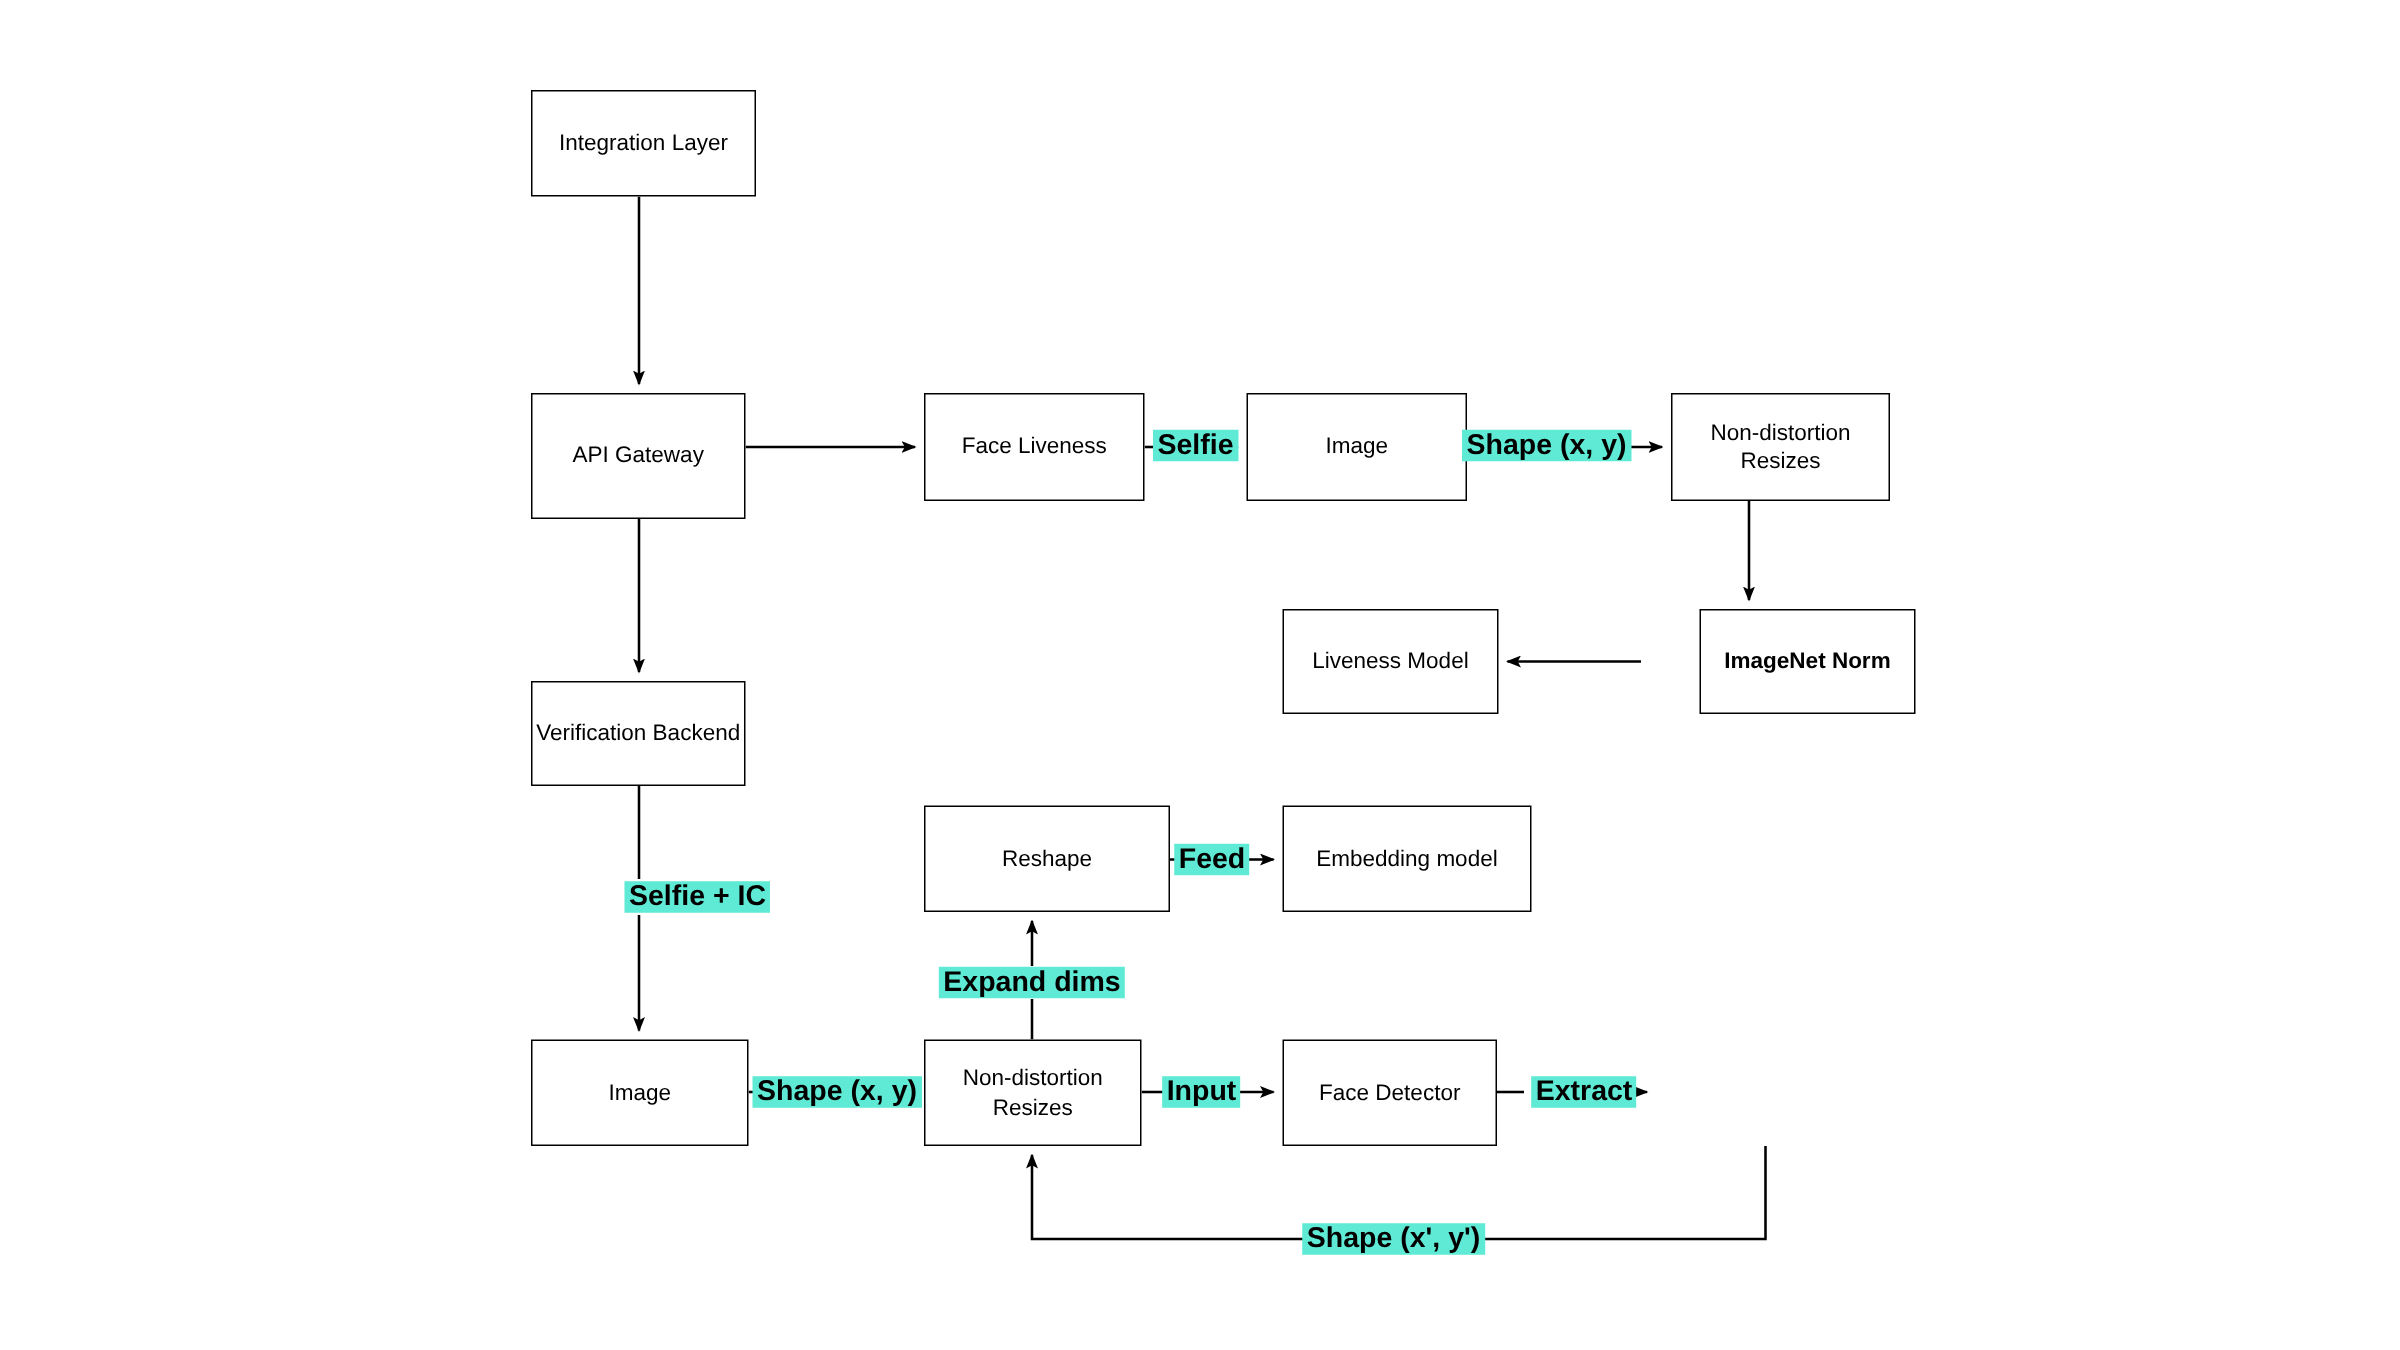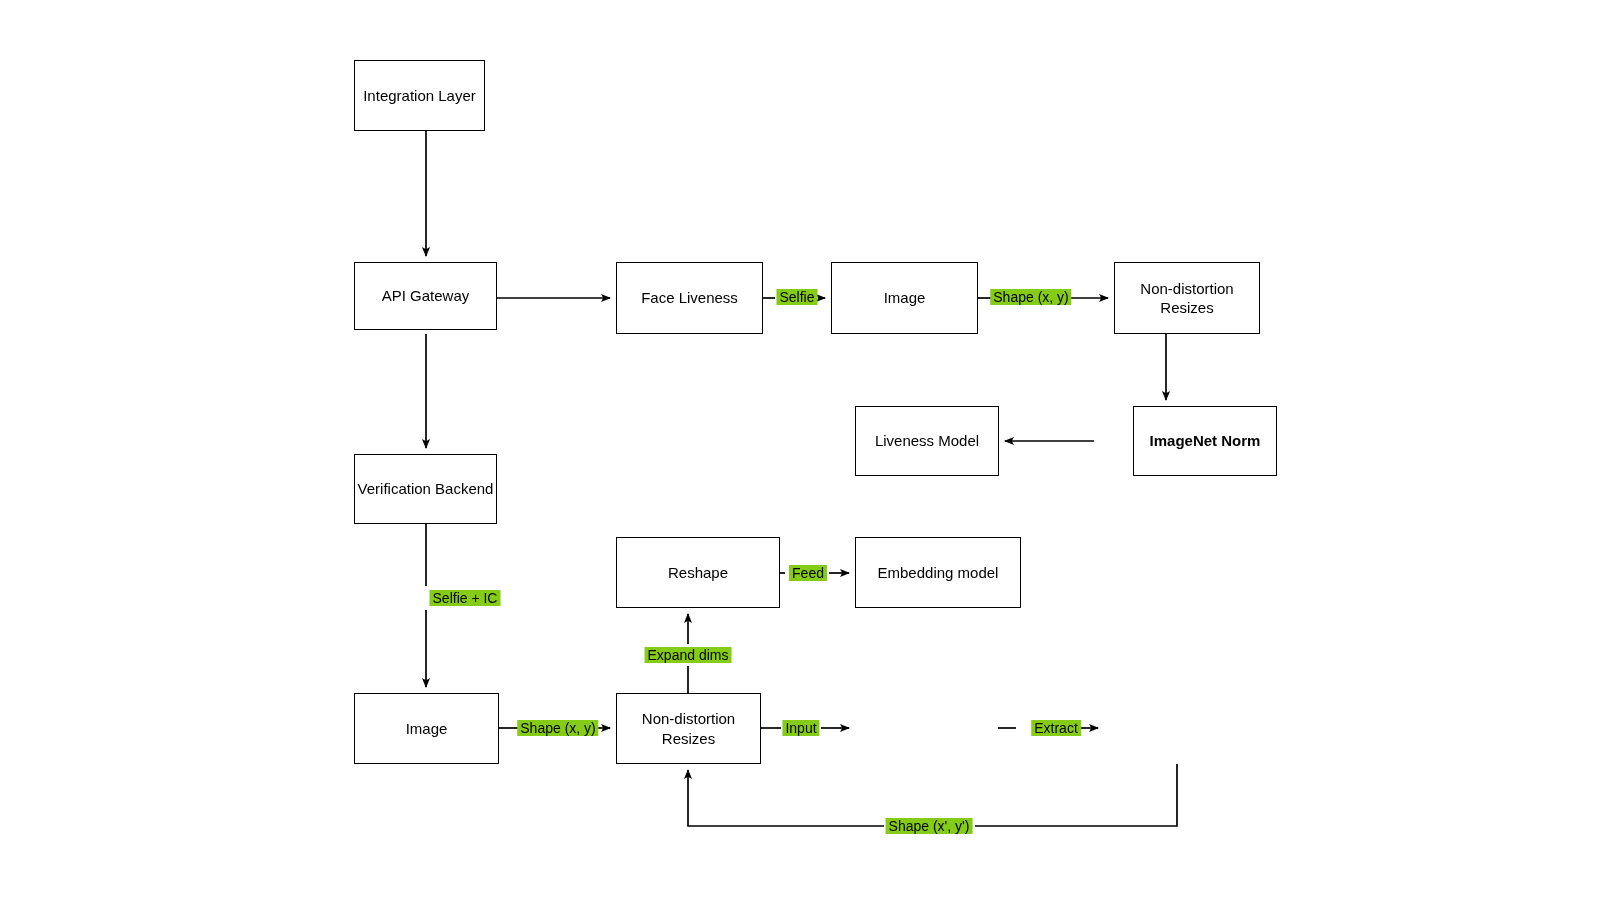--- a/index.html
+++ b/index.html
@@ -39,28 +39,29 @@
     justify-content: center;
     text-align: center;
     font-size: 15px;
     line-height: 1.3;
     color: #000000;
     white-space: pre-line;
     z-index: 2;
   }
   .edge-label {
     position: absolute;
-    background: #84cc16;
-    font-size: 14px;
+    background: #5eead4;
+    font-size: 19px;
     line-height: 1;
     color: #000000;
     white-space: nowrap;
     transform: translate(-50%, -50%);
     padding: 1px 3px;
     z-index: 3;
+    font-weight: bold;
   }
 </style>
 </head>
 <body>
 
 <div id="canvas">
 
   <svg id="wires" viewBox="0 0 1600 900" width="1600" height="900" xmlns="http://www.w3.org/2000/svg">
     <defs>
       <marker id="arrowhead" markerWidth="10" markerHeight="8" refX="9" refY="4" orient="auto" markerUnits="userSpaceOnUse">
@@ -101,23 +102,23 @@
       <path d="M884,826 L688,826 L688,770" marker-end="url(#arrowhead)"></path>
 
       <line x1="688" y1="693" x2="688" y2="666"></line>
       <line x1="688" y1="644" x2="688" y2="614" marker-end="url(#arrowhead)"></line>
 
       <line x1="761" y1="573" x2="785" y2="573"></line>
       <line x1="829" y1="573" x2="849" y2="573" marker-end="url(#arrowhead)"></line>
     </g>
   </svg>
 
-  <div class="node" style="left:354px; top:60px; width:131px; height:71px;text-align:right;">Integration Layer</div>
+  <div class="node" style="left:354px; top:60px; width:150px; height:71px;text-align:right;">Integration Layer</div>
 
-  <div class="node" style="left:354px; top:262px; width:143px; height:68px;">API Gateway</div>
+  <div class="node" style="left:354px; top:262px; width:143px; height:84px;">API Gateway</div>
 
   <div class="node" style="left:616px; top:262px; width:147px; height:72px;">Face Liveness</div>
 
   <div class="node" style="left:831px; top:262px; width:147px; height:72px;">Image</div>
 
   <div class="node" style="left:1114px; top:262px; width:146px; height:72px;">Non-distortion
 Resizes</div>
 
   <div class="node" style="left:1133px; top:406px; width:144px; height:70px;font-weight:bold;">ImageNet Norm</div>
 
@@ -127,20 +128,21 @@
 
   <div class="node" style="left:616px; top:537px; width:164px; height:71px;">Reshape</div>
 
   <div class="node" style="left:855px; top:537px; width:166px; height:71px;">Embedding model</div>
 
   <div class="node" style="left:354px; top:693px; width:145px; height:71px;">Image</div>
 
   <div class="node" style="left:616px; top:693px; width:145px; height:71px;">Non-distortion
 Resizes</div>
 
+  <div class="node" style="left:855px; top:693px; width:143px; height:71px;">Face Detector</div>
 
 
   <div class="edge-label" style="left:797px; top:297px;">Selfie</div>
 
   <div class="edge-label" style="left:1031px; top:297px;">Shape (x, y)</div>
 
   <div class="edge-label" style="left:425px; top:598px;margin-left:40px;">Selfie + IC</div>
 
   <div class="edge-label" style="left:558px; top:728px;">Shape (x, y)</div>
 

